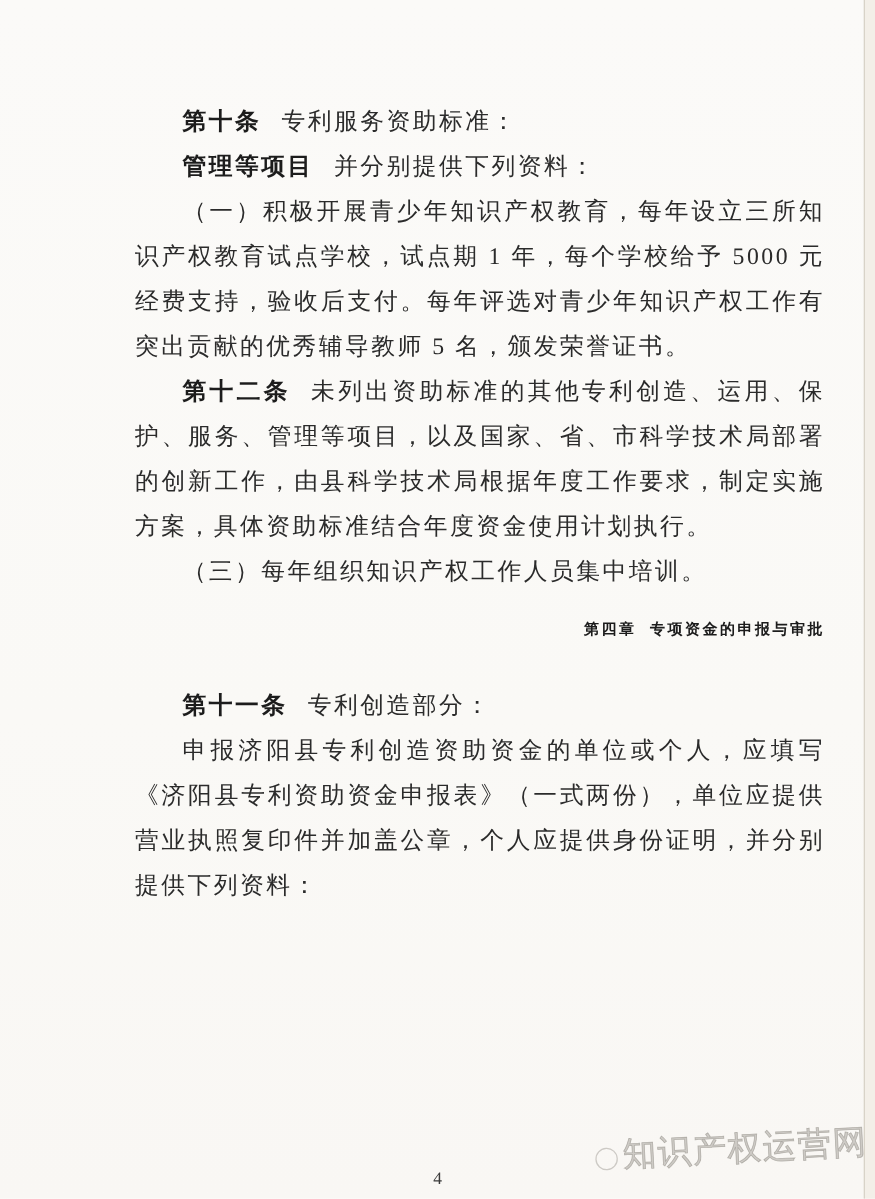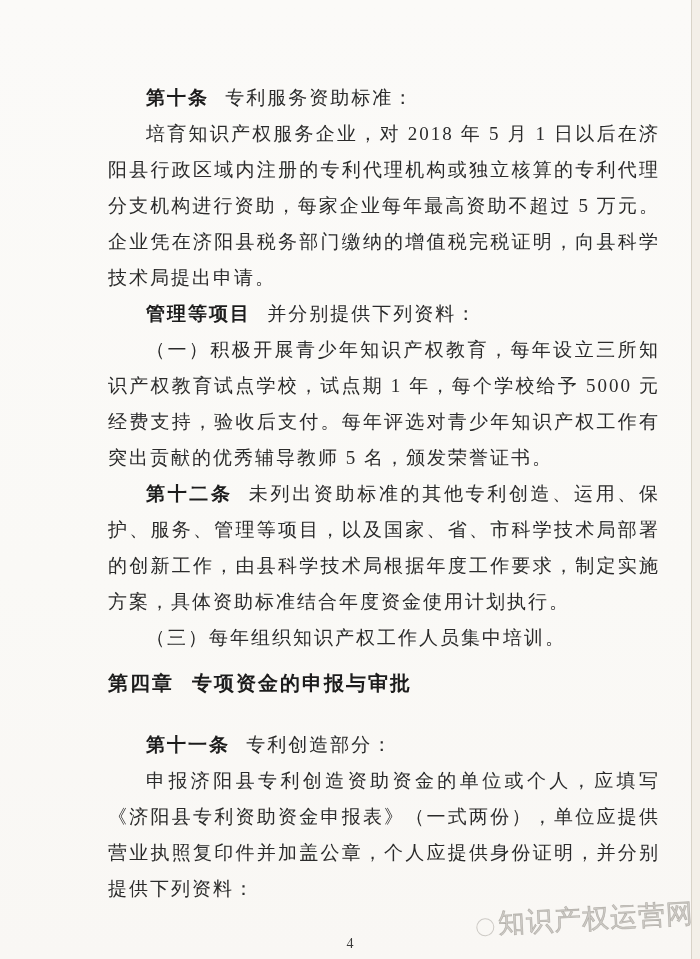--- a/index.html
+++ b/index.html
@@ -45,24 +45,24 @@
     margin-left: 28px;
   }
 
   .term {
     font-weight: 700;
     color: #1c1c1c;
     margin-right: 0.85em;
   }
 
   .chapter {
-    text-align: left;
+    text-align: right;
     text-indent: 0;
     font-weight: 700;
-    font-size: 20px;
+    font-size: 12px;
     color: #1c1c1c;
     margin-top: 9px;
     margin-bottom: 26px;
     letter-spacing: 2px;
     line-height: 36px;
   }
 
   .chapter .chapter-term {
     font-weight: 700;
     margin-right: 0.9em;
@@ -104,21 +104,20 @@
 </style>
 </head>
 <body>
 
 <div class="page-edge"></div>
 
 <div class="content">
 
   <p class="para"><span class="term">第十条</span><span>专利服务资助标准：</span></p>
 
-  <p class="para">培育知识产权服务企业，对 2018 年 5 月 1 日以后在济阳县行政区域内注册的专利代理机构或独立核算的专利代理分支机构进行资助，每家企业每年最高资助不超过 5 万元。企业凭在济阳县税务部门缴纳的增值税完税证明，向县科学技术局提出申请。</p>
 
   <p class="para"><span class="term">管理等项目</span><span>并分别提供下列资料：</span></p>
 
   <p class="para">（一）积极开展青少年知识产权教育，每年设立三所知识产权教育试点学校，试点期 1 年，每个学校给予 5000 元经费支持，验收后支付。每年评选对青少年知识产权工作有突出贡献的优秀辅导教师 5 名，颁发荣誉证书。</p>
 
 
   <p class="para"><span class="term">第十二条</span><span>未列出资助标准的其他专利创造、运用、保护、服务、管理等项目，以及国家、省、市科学技术局部署的创新工作，由县科学技术局根据年度工作要求，制定实施方案，具体资助标准结合年度资金使用计划执行。</span></p>
 
   <p class="para">（三）每年组织知识产权工作人员集中培训。</p>
 

